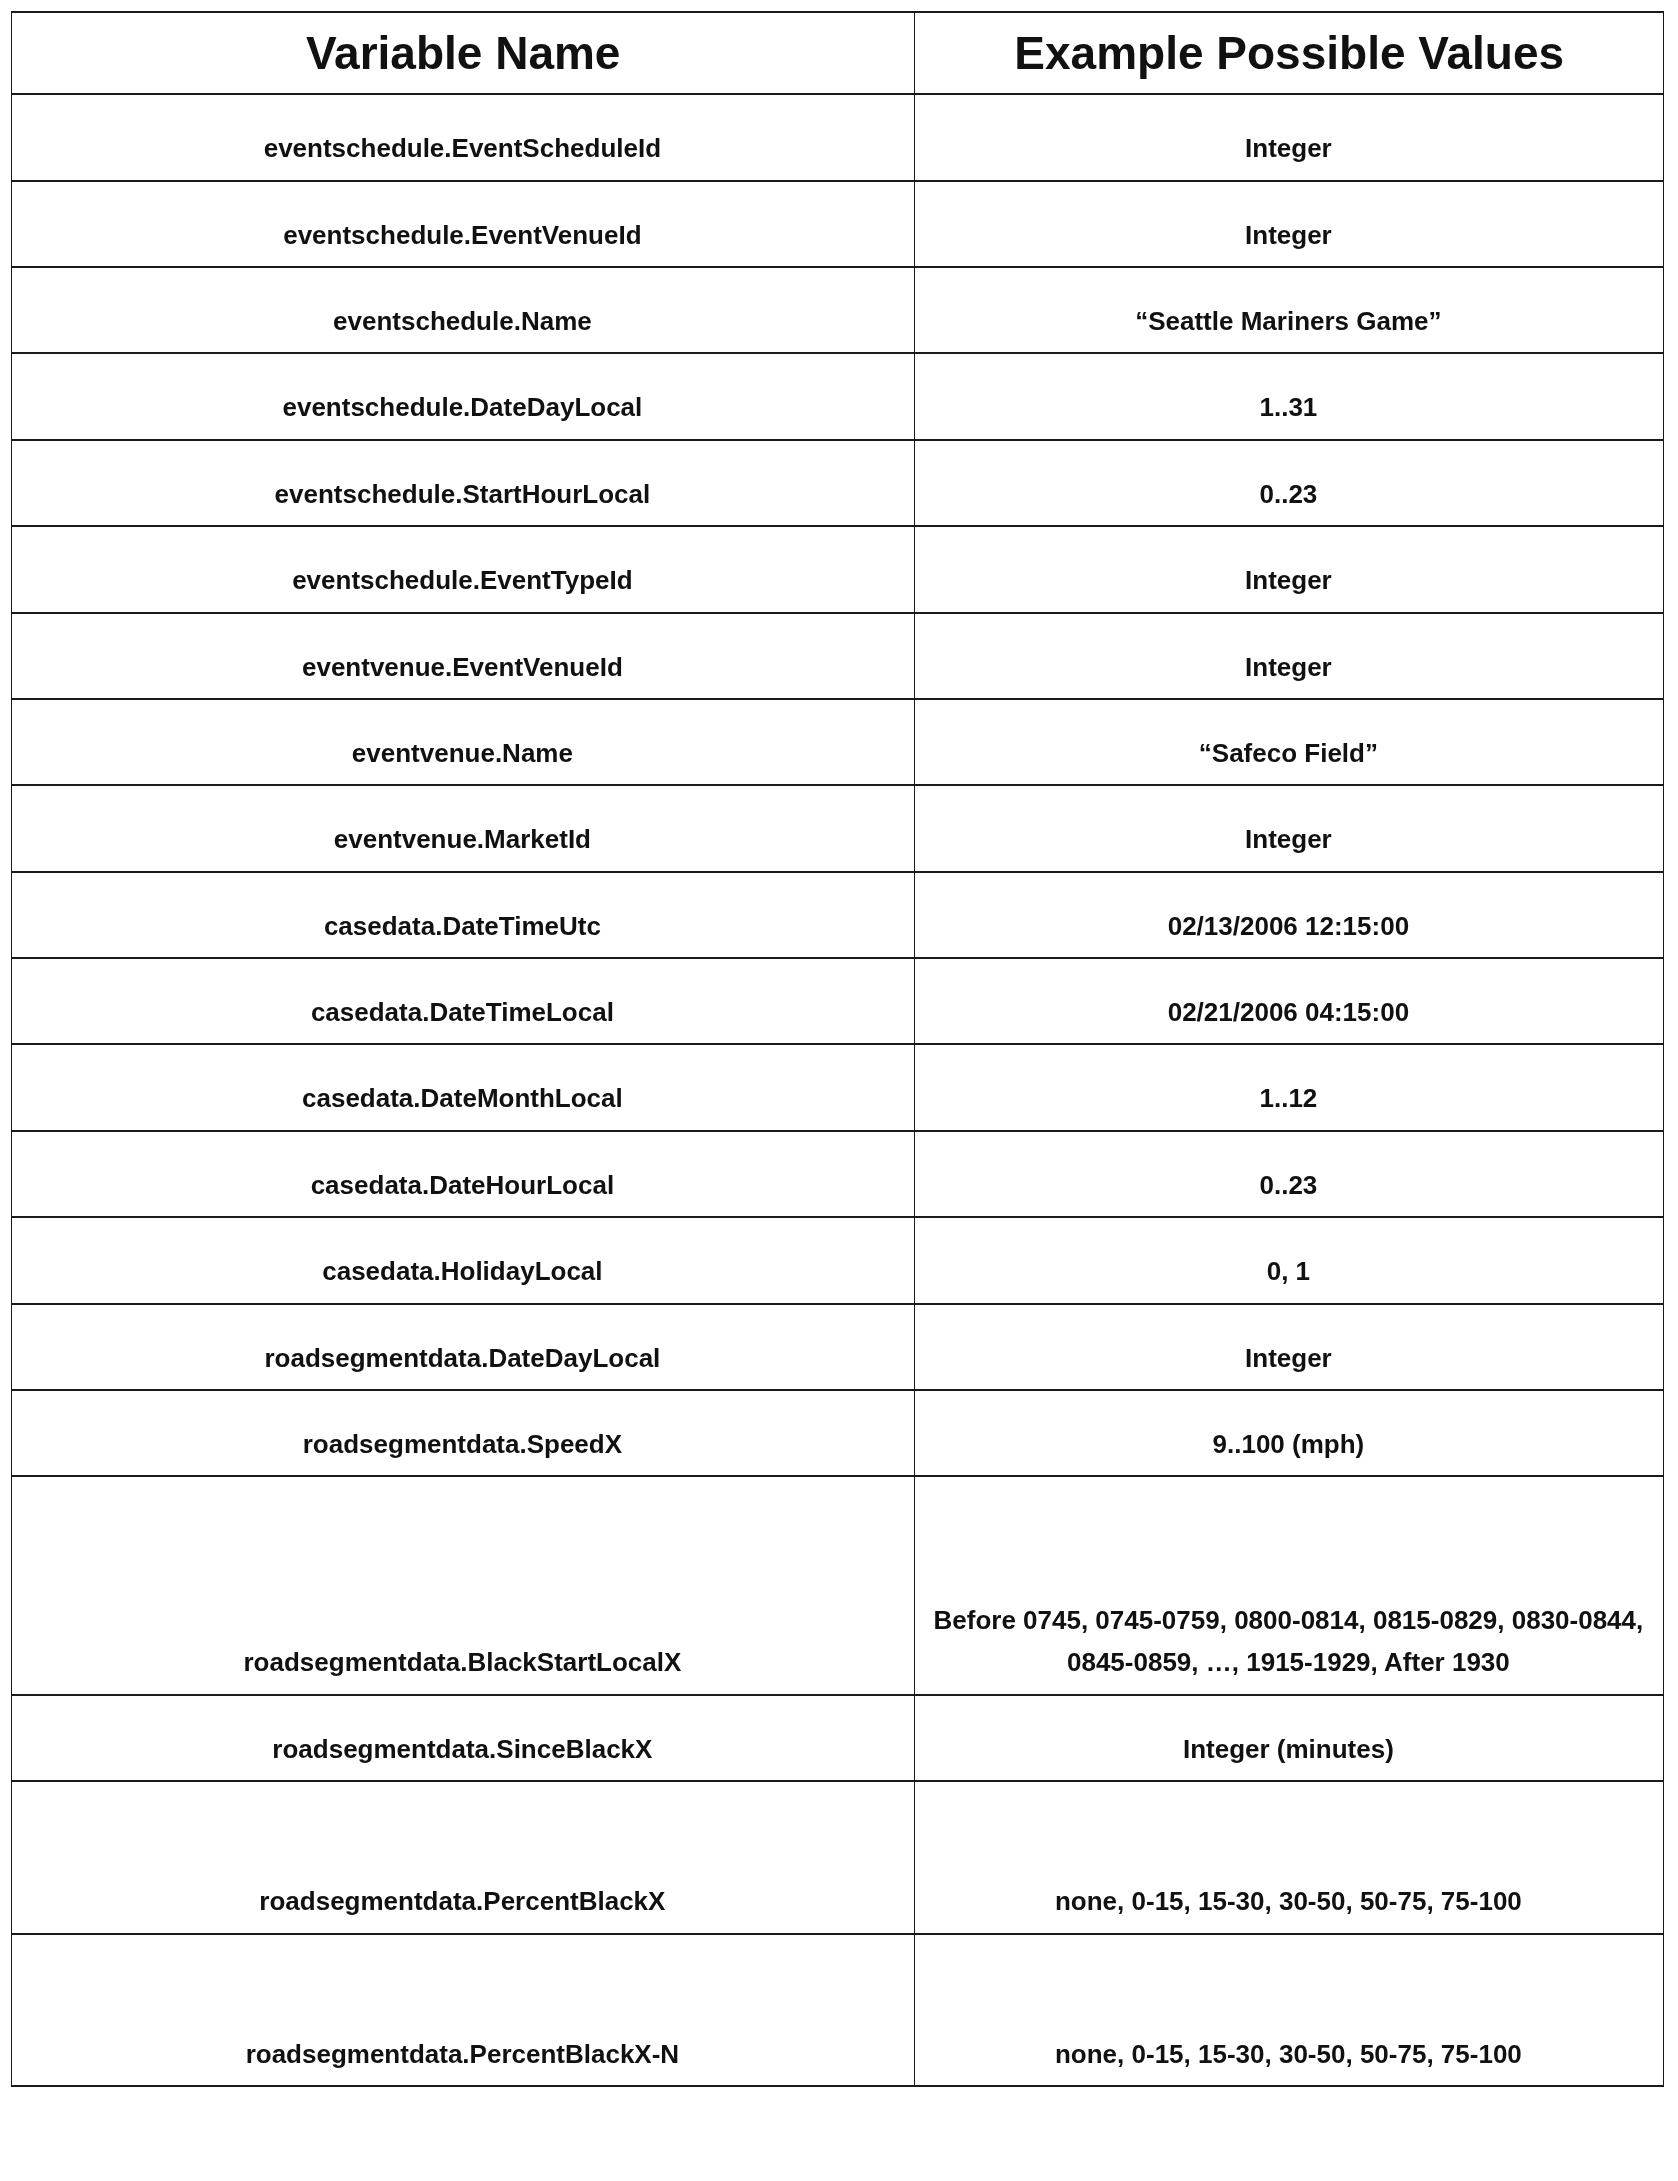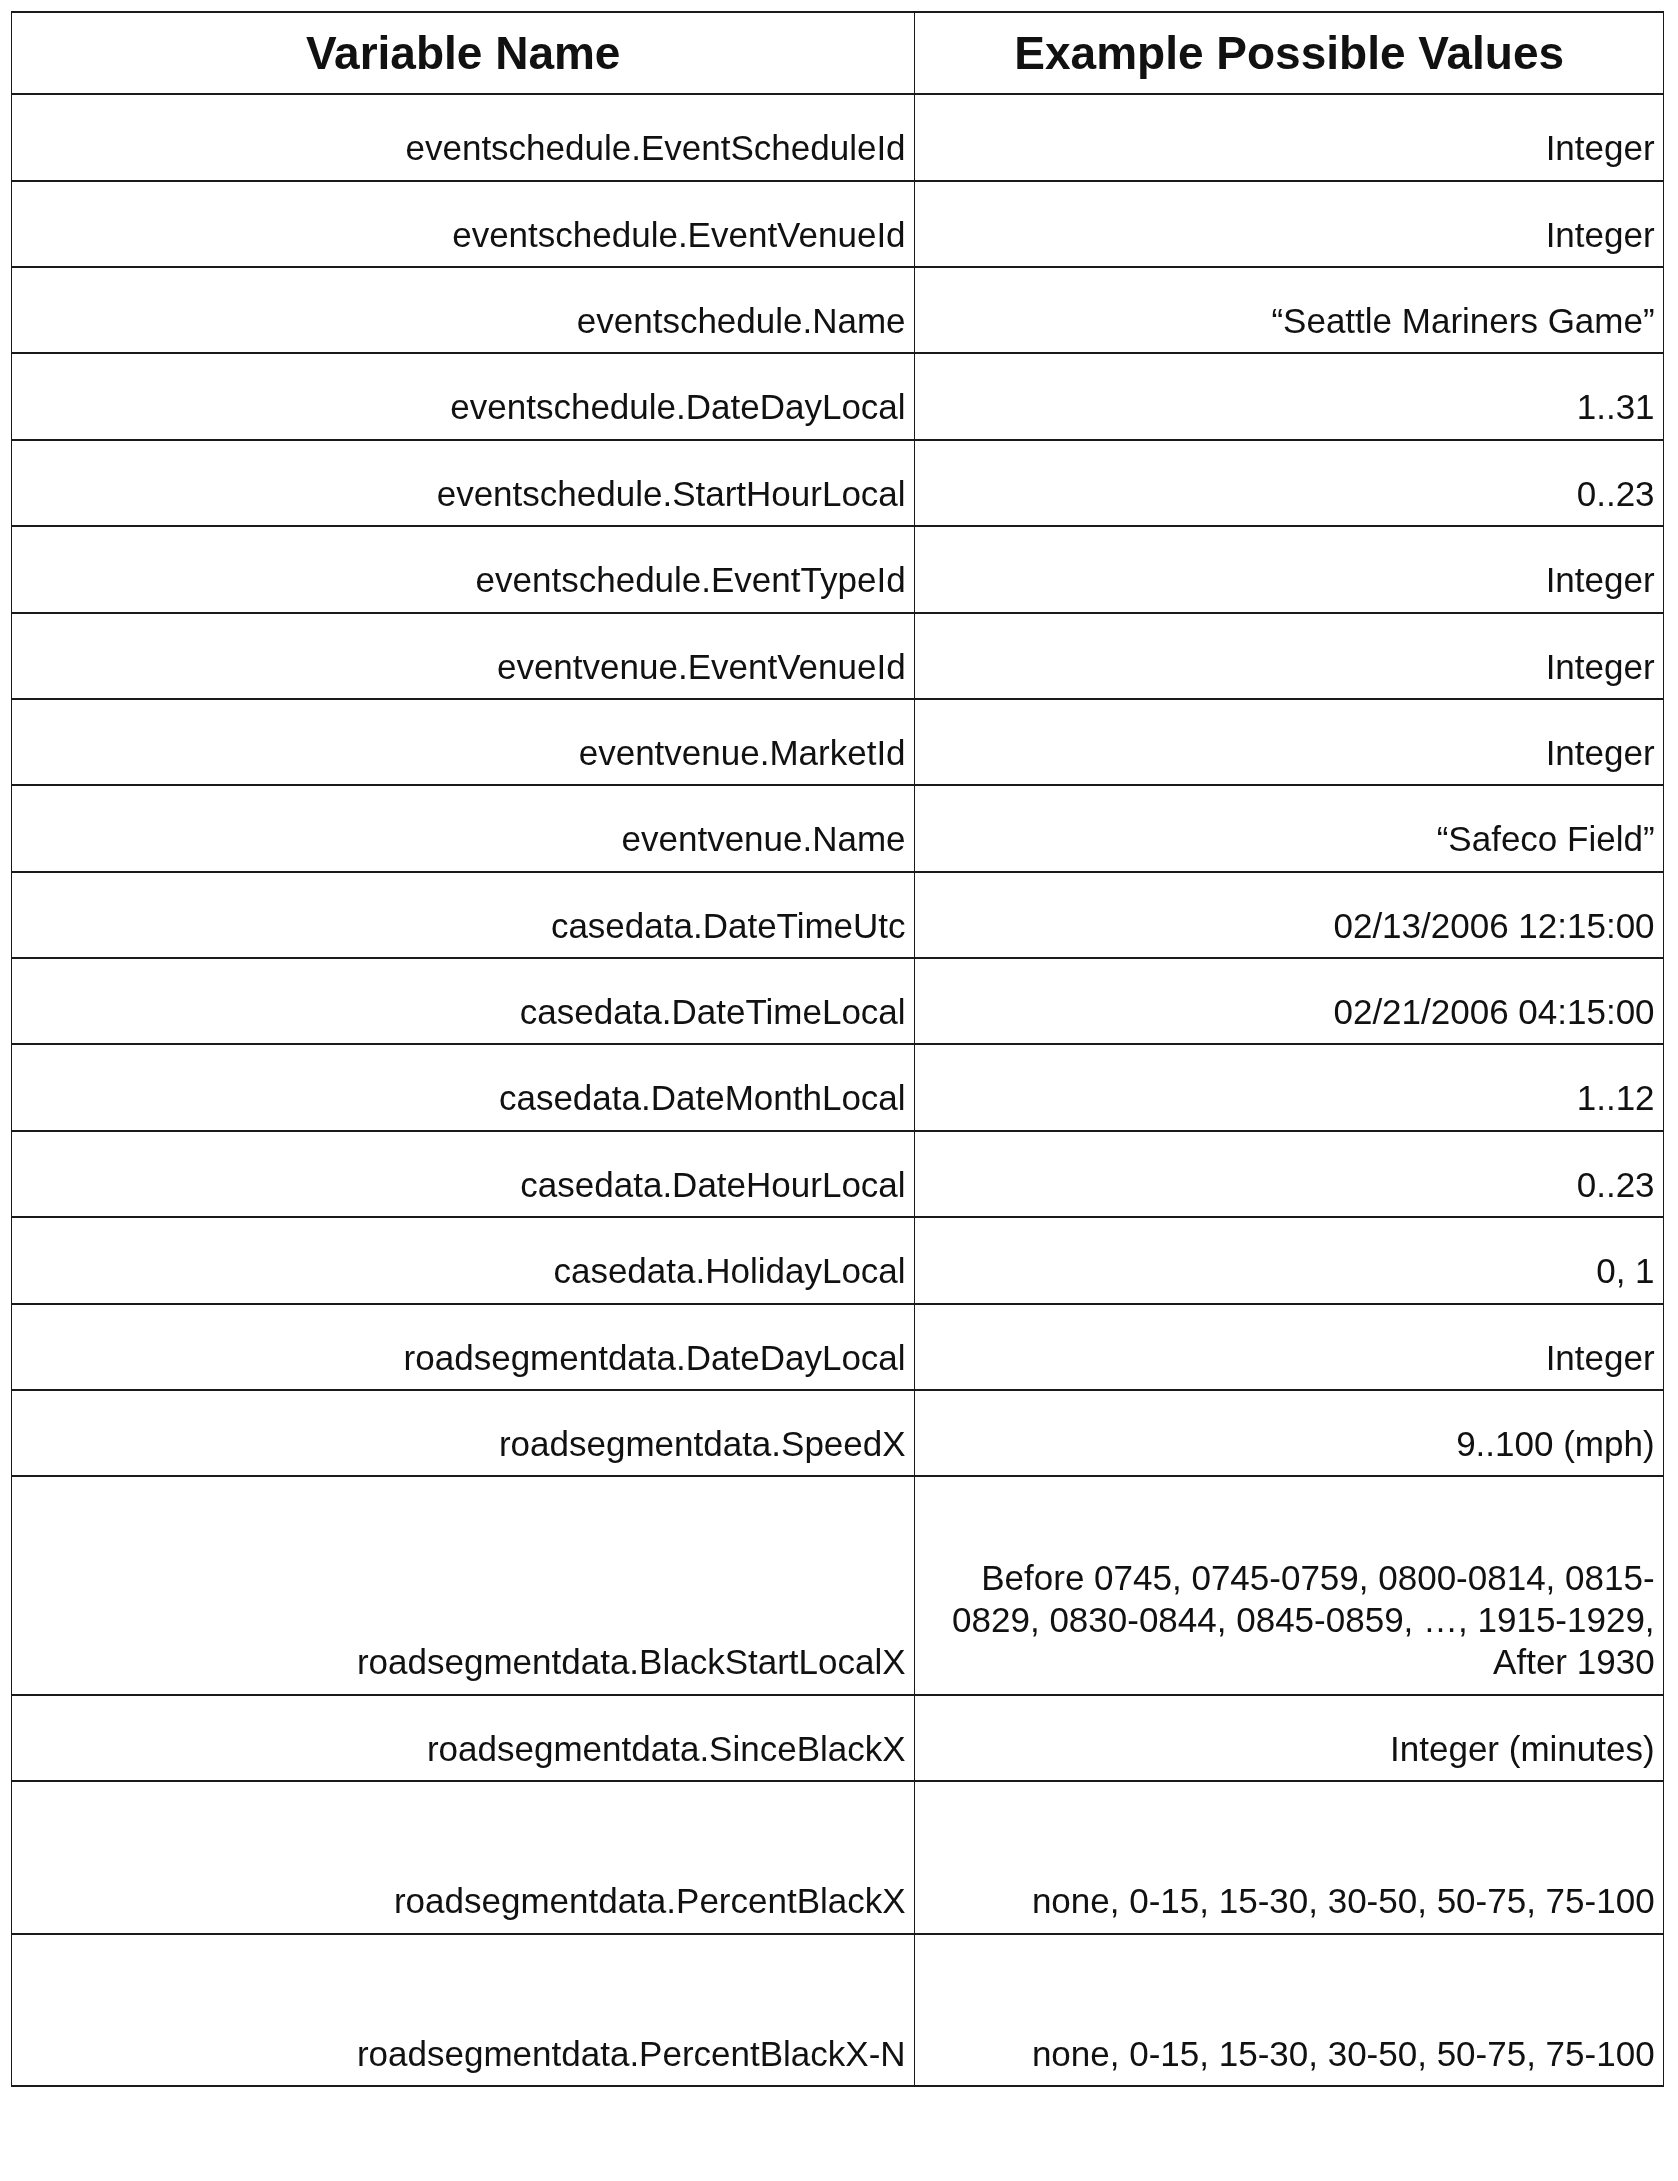--- a/index.html
+++ b/index.html
@@ -11,22 +11,22 @@
   }
   table.vars col.c1 { width: 903px; }
   table.vars col.c2 { width: 749px; }
   table.vars th, table.vars td {
     border-left: 1.7px solid #1a1a1a;
     border-right: 1.7px solid #1a1a1a;
     border-top: 2.6px solid #1a1a1a;
     border-bottom: 2.6px solid #1a1a1a;
     padding: 0 8.6px 10.4px 7px;
     vertical-align: bottom;
-    font-size: 35px; line-height: 42px;
-    text-align: right; font-weight: normal;
+    font-size: 26px; line-height: 42px;
+    text-align: center; font-weight: bold;
   }
   table.vars th {
     font-weight: bold; text-align: center; vertical-align: middle;
     padding: 0 7px; height: 80px; font-size: 46px;
   }
   table.vars td { height: 74px; }
   tr.tall-4 td { height: 206px; }
   tr.tall-2 td { height: 140px; margin-left: 32px; }
   td.val { padding-left: 12px; }
 </style>
@@ -67,26 +67,26 @@
       </tr>
     <tr>
         <td>eventschedule.EventTypeId</td>
         <td class="val">Integer</td>
       </tr>
     <tr>
         <td>eventvenue.EventVenueId</td>
         <td class="val">Integer</td>
       </tr>
     <tr>
+        <td>eventvenue.Name</td>
+        <td class="val">“Safeco Field”</td>
+      </tr>
+    <tr>
         <td>eventvenue.MarketId</td>
         <td class="val">Integer</td>
-      </tr>
-    <tr>
-        <td>eventvenue.Name</td>
-        <td class="val">“Safeco Field”</td>
       </tr>
     <tr>
         <td>casedata.DateTimeUtc</td>
         <td class="val">02/13/2006 12:15:00</td>
       </tr>
     <tr>
         <td>casedata.DateTimeLocal</td>
         <td class="val">02/21/2006 04:15:00</td>
       </tr>
     <tr>

